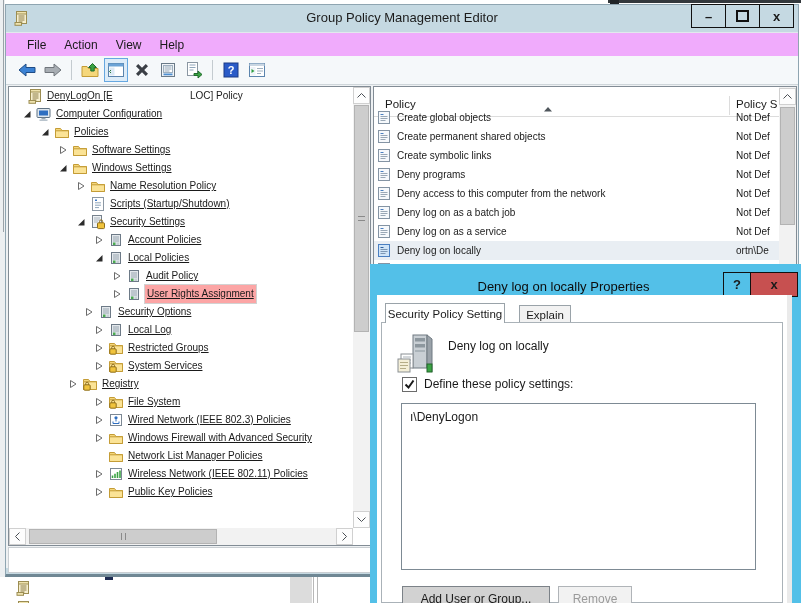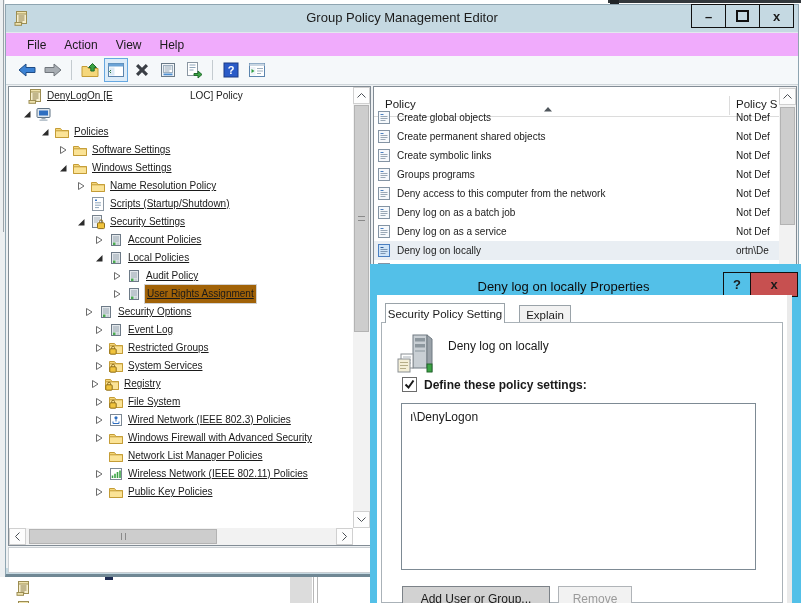--- a/index.html
+++ b/index.html
@@ -35,21 +35,21 @@
 
   #content-area{left:0;top:80px;right:0;bottom:6px;background:#eef1f3;}
 
   
   #tree-pane{left:2px;top:81px;width:363px;height:460px;background:#fff;border:1px solid #828c95;box-sizing:border-box;}
   #tree-body{left:0;top:0;right:17px;bottom:17px;overflow:hidden;}
   .tree-row{height:18px;line-height:18px;font-size:10px;white-space:nowrap;display:flex;align-items:center;text-decoration:underline;}
   .tree-arrow{width:13px;display:inline-flex;justify-content:flex-start;align-items:center;flex:none;}
   .tree-ico{width:18px;display:inline-flex;align-items:center;flex:none;}
   .tree-label{padding:0 2px;}
-  .tree-label.sel{background:#a16207;border:1px solid #d2d2d2;}
+  .tree-label.sel{background:#fca5a5;border:1px solid #d2d2d2;}
   .root-label2{position:absolute;left:181px;}
 
   
   .sb{background:#f2f2f2;}
   .sb-arrow{background:#fdfdfd;border:1px solid #d0d0d0;box-sizing:border-box;
             display:flex;align-items:center;justify-content:center;}
   .sb-thumb{background:#cdcdcd;border:1px solid #b3b3b3;box-sizing:border-box;
             display:flex;align-items:center;justify-content:center;}
   .grip-v{width:7px;border-top:1px solid #8a8a8a;border-bottom:1px solid #8a8a8a;height:3px;}
   .grip-h{height:7px;border-left:1px solid #8a8a8a;border-right:1px solid #8a8a8a;width:3px;}
@@ -94,21 +94,21 @@
   #dlg-right-strip{left:417px;top:31px;width:5px;height:308px;background:#eaeaea;}
 
   .tab{position:absolute;border:1px solid #9aa3a9;border-bottom:none;background:#f2f2f2;
        font-size:11.5px;display:flex;align-items:center;justify-content:center;box-sizing:border-box;}
   #tab-security{left:8px;top:8px;width:120px;height:20px;background:#fff;z-index:2;}
   #tab-explain{left:129px;top:10px;width:52px;height:18px;margin-left:13px;}
   #tab-panel{left:4px;top:27px;width:402px;height:281px;border:1px solid #aab2b8;box-sizing:border-box;background:#fff;z-index:1;}
 
   #dlg-policy-icon{left:14px;top:10px;}
   #dlg-policy-name{left:66px;top:16px;font-size:12px;}
-  #define-row{left:20px;top:54px;display:flex;align-items:flex-end;font-weight:bold;}
+  #define-row{left:20px;top:54px;display:flex;align-items:flex-start;}
   #define-checkbox{width:13px;height:13px;border:1px solid #6b6b6b;background:#fff;display:flex;
                    align-items:center;justify-content:center;margin-right:7px;}
   #define-label{font-size:12px;}
   #members-listbox{left:19px;top:80px;width:355px;height:167px;border:1px solid #7d8a94;box-sizing:border-box;background:#fff;}
   .listbox-entry{font-size:12px;padding:6px 0 0 8px;}
   .dlg-btn{position:absolute;font-size:12px;display:flex;align-items:flex-start;justify-content:center;
            padding-top:5px;box-sizing:border-box;}
   #btn-add{left:20px;top:263px;width:148px;height:26px;background:#d2d2d2;border:1px solid #7c8288;}
   #btn-remove{left:176px;top:263px;width:74px;height:26px;background:#f2f2f2;border:1px solid #b0b4b8;color:#9a9a9a;}
 </style>
@@ -234,20 +234,21 @@
             </svg>
           </span>
           <span class="tree-ico">
             <svg width="16" height="16" viewBox="0 0 16 16">
               <rect x="1" y="2.5" width="13" height="9" rx="1" fill="#dfe7ee" stroke="#5f7283"></rect>
               <rect x="3" y="4.5" width="9" height="5" fill="#2f6fc1"></rect>
               <rect x="5.5" y="11.8" width="4" height="1.6" fill="#9aa7b2"></rect>
               <rect x="3.5" y="13.4" width="8" height="1.6" fill="#b9c4cd"></rect>
             </svg>
           </span>
+          <span class="tree-label">Computer Configuration</span>
         </div>
         <div class="tree-row" style="padding-left: 32px;">
           <span class="tree-arrow">
             <svg width="9" height="10" viewBox="0 0 9 10">
               <path d="M7.5 2 L7.5 8.5 L1 8.5 Z" fill="#2b2b2b"></path>
             </svg>
           </span>
           <span class="tree-ico">
             <svg width="16" height="16" viewBox="0 0 16 16">
               <path d="M1.5 4.5h5l1.5 2h6.5v7h-13z" fill="#f5d77b" stroke="#c49c36"></path>
@@ -412,21 +413,21 @@
             </svg>
           </span>
           <span class="tree-ico">
             <svg width="16" height="16" viewBox="0 0 16 16">
               <rect x="3.5" y="2.5" width="9" height="11" fill="#e3e8ec" stroke="#6d7a87"></rect>
               <path d="M5 5h6M5 7h6M5 9h6" stroke="#98a5b0"></path>
               <rect x="5" y="10.5" width="2.5" height="2.5" fill="#49a94f"></rect>
               <rect x="8.5" y="10.5" width="2.5" height="2.5" fill="#c8d0d6"></rect>
             </svg>
           </span>
-          <span class="tree-label">Event Log</span>
+          <span class="tree-label">Local Log</span>
         </div>
         <div class="tree-row" style="padding-left: 86px;">
           <span class="tree-arrow">
             <svg width="9" height="10" viewBox="0 0 9 10">
               <path d="M1.5 1.5 L7 5 L1.5 8.5 Z" fill="#fff" stroke="#6b6b6b"></path>
             </svg>
           </span>
           <span class="tree-ico">
             <svg width="16" height="16" viewBox="0 0 16 16">
               <path d="M1.5 3.5h5l1.5 2h6.5v8h-13z" fill="#f5d77b" stroke="#c49c36"></path>
@@ -446,21 +447,21 @@
           <span class="tree-ico">
             <svg width="16" height="16" viewBox="0 0 16 16">
               <path d="M1.5 3.5h5l1.5 2h6.5v8h-13z" fill="#f5d77b" stroke="#c49c36"></path>
               <path d="M1.5 5.8h13v7.7h-13z" fill="#fbe396" stroke="#c49c36"></path>
               <rect x="1.8" y="8.8" width="6.4" height="5.4" rx="1" fill="#f0c33c" stroke="#8f6e1c"></rect>
               <path d="M3.7 8.8V7.6a1.4 1.4 0 0 1 2.8 0v1.2" fill="none" stroke="#8f6e1c"></path>
             </svg>
           </span>
           <span class="tree-label">System Services</span>
         </div>
-        <div class="tree-row" style="padding-left: 82px;">
+        <div class="tree-row" style="padding-left: 60px;">
           <span class="tree-arrow">
             <svg width="9" height="10" viewBox="0 0 9 10">
               <path d="M1.5 1.5 L7 5 L1.5 8.5 Z" fill="#fff" stroke="#6b6b6b"></path>
             </svg>
           </span>
           <span class="tree-ico">
             <svg width="16" height="16" viewBox="0 0 16 16">
               <path d="M1.5 3.5h5l1.5 2h6.5v8h-13z" fill="#f5d77b" stroke="#c49c36"></path>
               <path d="M1.5 5.8h13v7.7h-13z" fill="#fbe396" stroke="#c49c36"></path>
               <rect x="1.8" y="8.8" width="6.4" height="5.4" rx="1" fill="#f0c33c" stroke="#8f6e1c"></rect>
@@ -663,21 +664,21 @@
           <span class="row-setting">Not Def</span>
         </div>
         <div class="list-row">
           <span class="row-ico">
             <svg width="14" height="15" viewBox="0 0 14 15">
               <rect x="1.5" y="1.5" width="11" height="12" fill="#f6f9fc" stroke="#8494a4"></rect>
               <path d="M3.5 4.5h3" stroke="#4a7fc1"></path>
               <path d="M3.5 6.5h7M3.5 8.5h7M3.5 10.5h5" stroke="#9aa8b6"></path>
             </svg>
           </span>
-          <span>Groups programs</span>
+          <span>Deny programs</span>
           <span class="row-setting">Not Def</span>
         </div>
         <div class="list-row">
           <span class="row-ico">
             <svg width="14" height="15" viewBox="0 0 14 15">
               <rect x="1.5" y="1.5" width="11" height="12" fill="#f6f9fc" stroke="#8494a4"></rect>
               <path d="M3.5 4.5h3" stroke="#4a7fc1"></path>
               <path d="M3.5 6.5h7M3.5 8.5h7M3.5 10.5h5" stroke="#9aa8b6"></path>
             </svg>
           </span>

